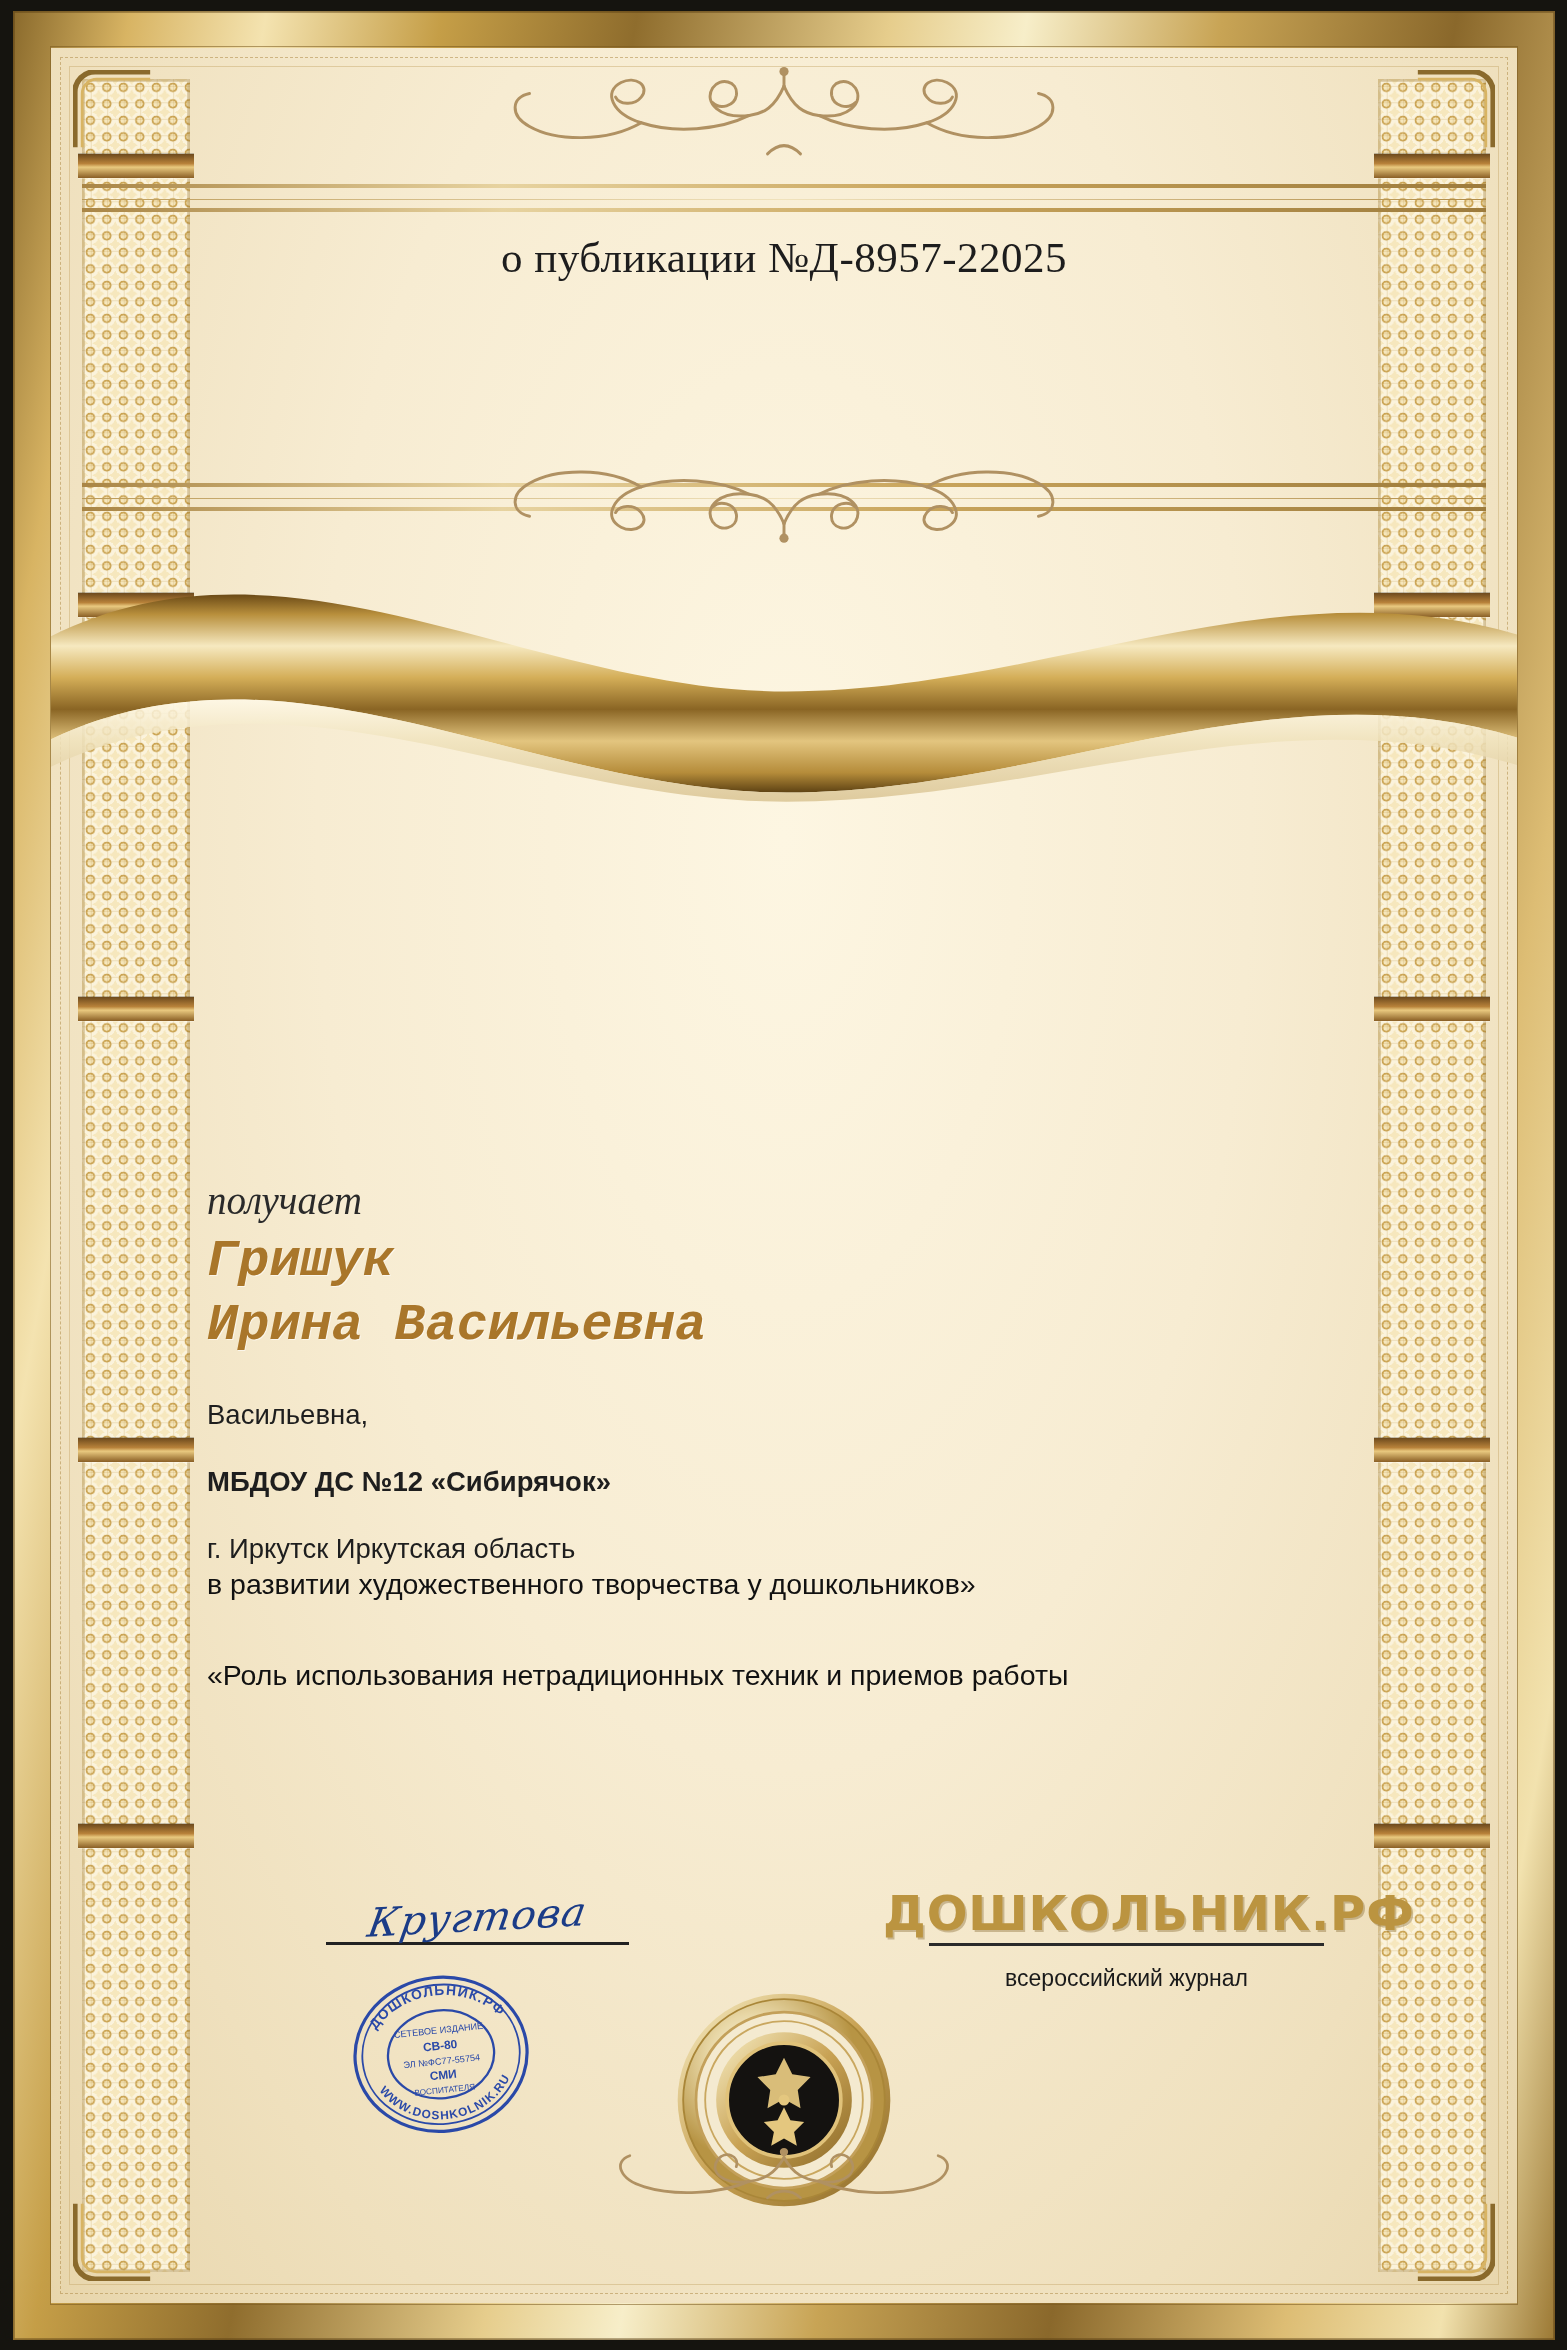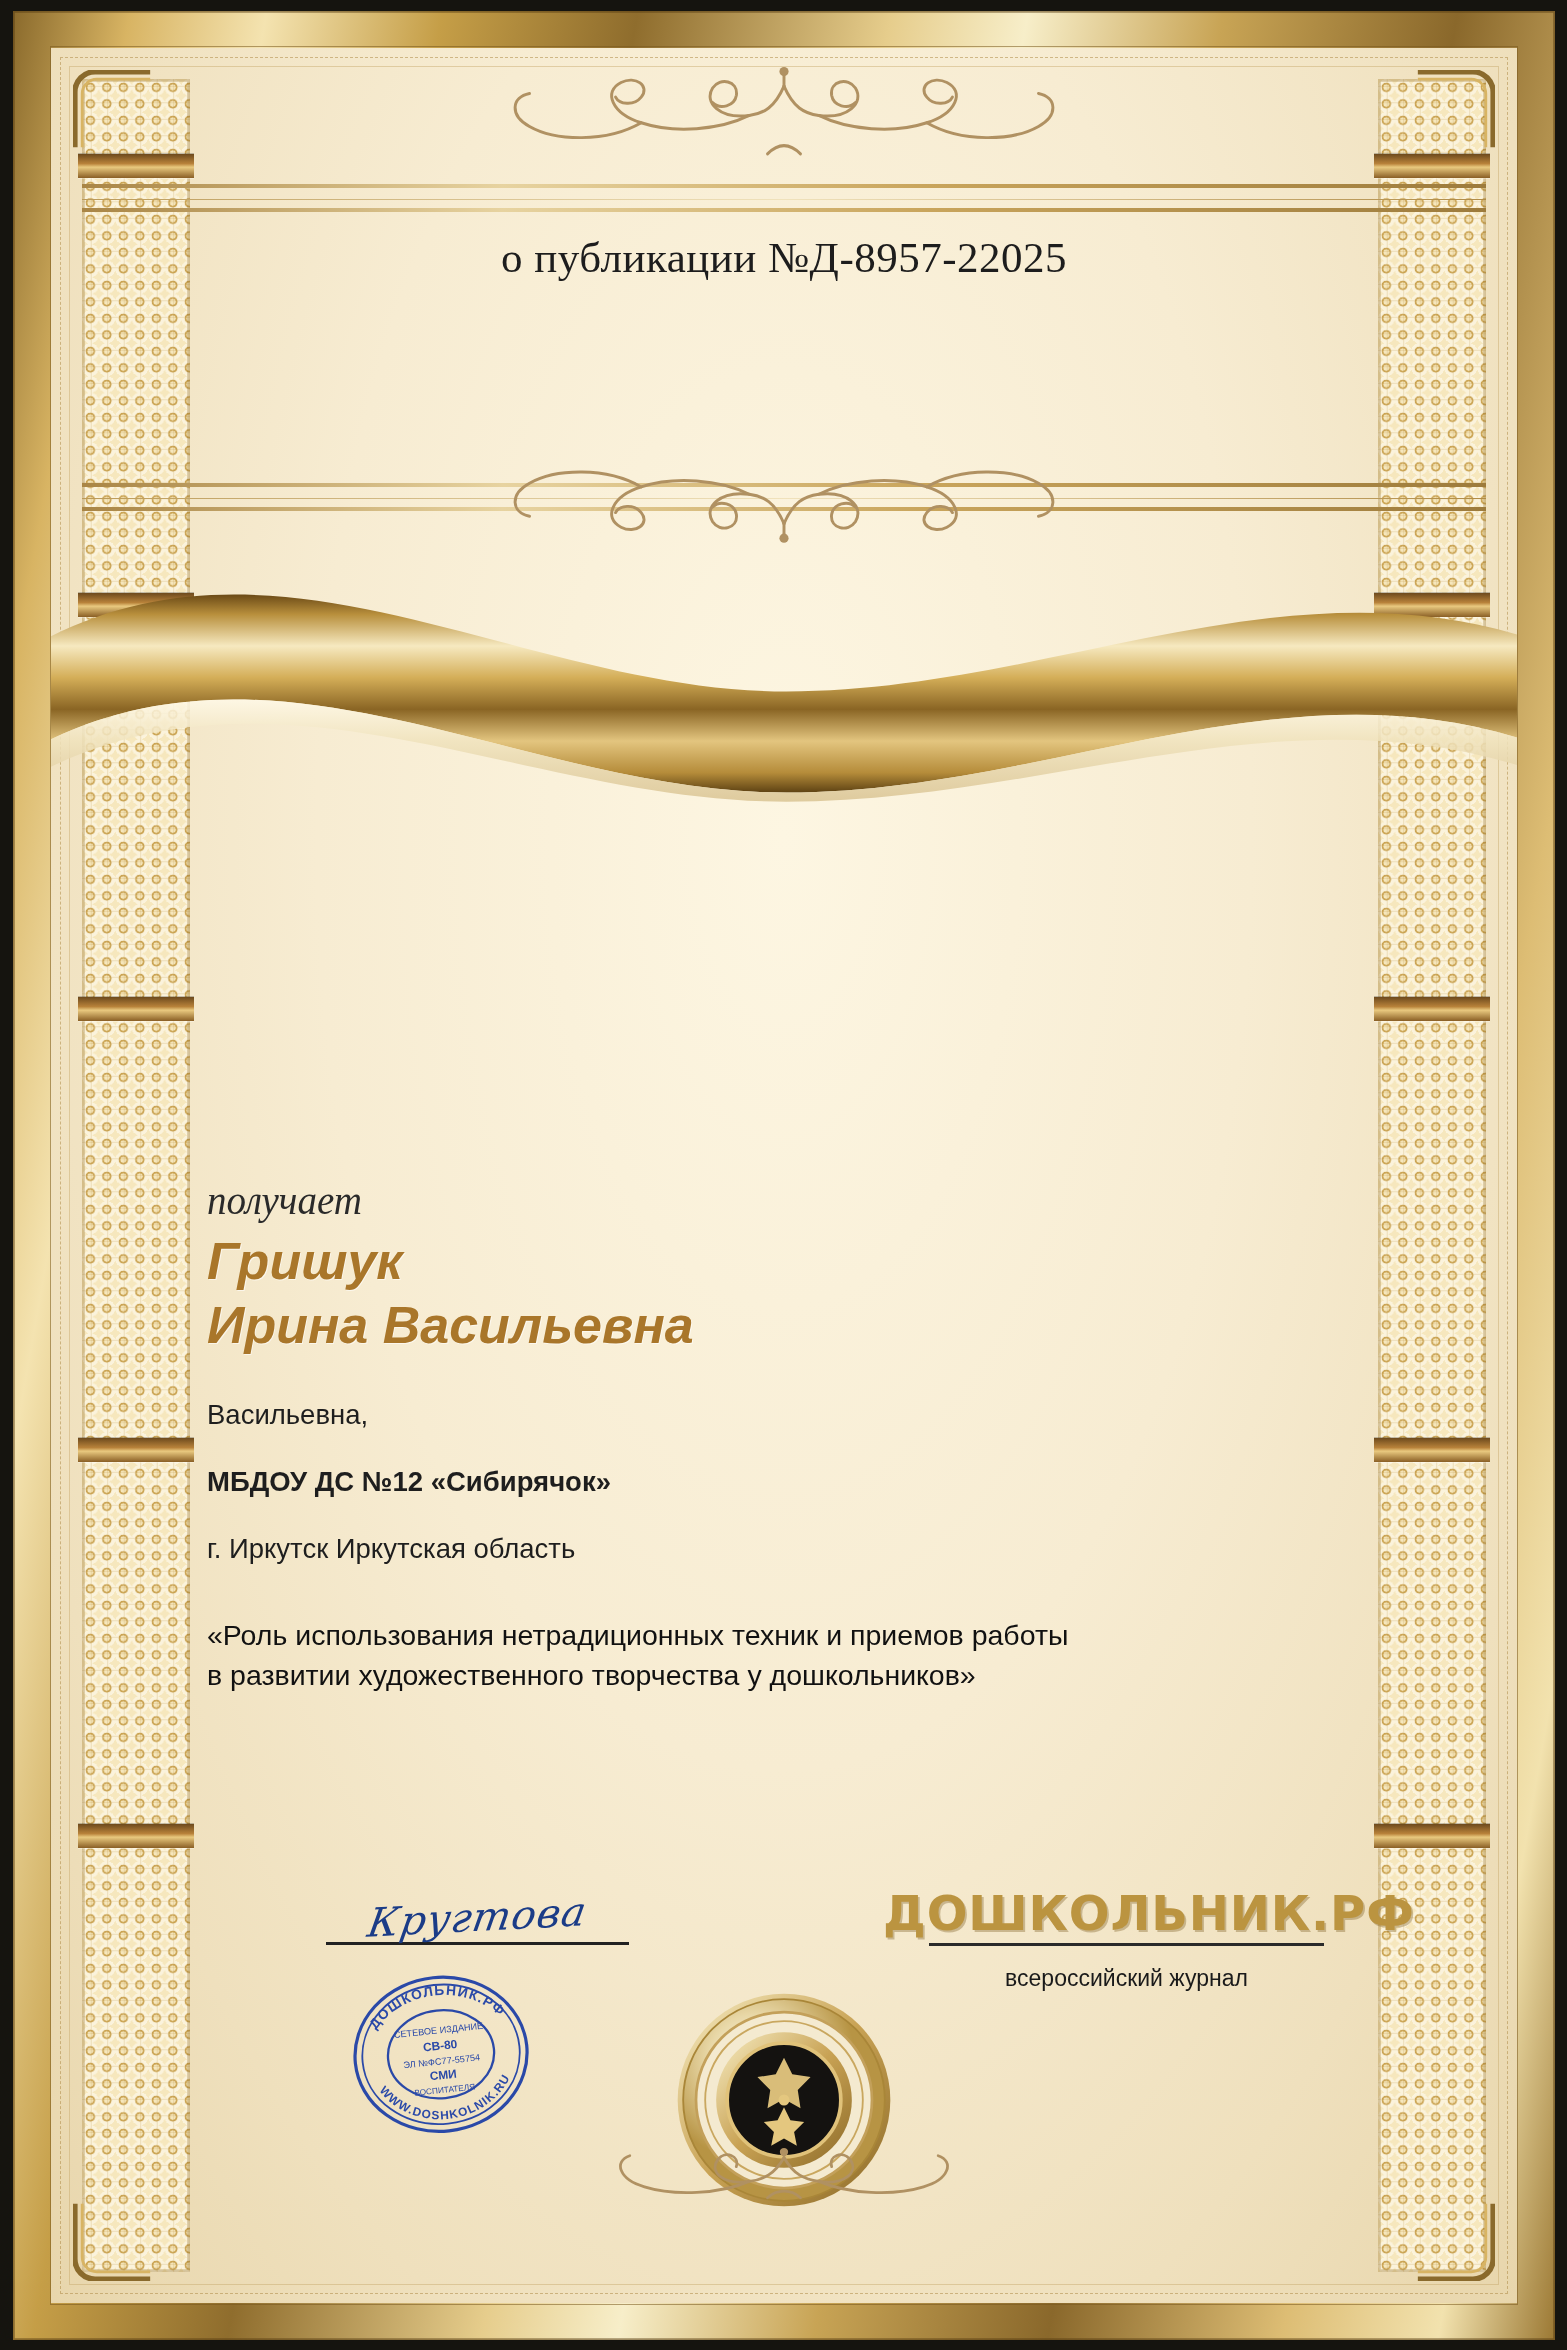--- a/index.html
+++ b/index.html
@@ -189,21 +189,21 @@
     text-align: left;
   }
   .receives {
     font-family: "Liberation Serif", serif;
     font-style: italic;
     font-size: 39px;
     color: #2a2a2a;
     margin-bottom: 7.3px;
   }
   .recipient {
-    font-family: Liberation Sans, sans-serif;
+    font-family: Liberation Mono, monospace;
     font-style: italic;
     font-weight: bold;
     font-size: 52px;
     line-height: 1.22;
     color: #a9762a;
     text-shadow: 0.9px 0.9px 0 rgba(255,255,255,.6);
   }
   .role, .org, .city {
     font-family: "Liberation Sans", sans-serif;
     font-size: 27.5px;
@@ -419,22 +419,22 @@
       </svg>
     </div>
 
     <div class="content" style="top:1130px">
       <div class="receives">получает</div>
       <div class="recipient">Гришук</div>
       <div class="recipient">Ирина Васильевна</div>
       <div class="role">Васильевна,</div>
       <div class="org">МБДОУ ДС №12 «Сибирячок»</div>
       <div class="city">г. Иркутск Иркутская область</div>
+      <div class="work-title" style="margin-top:0">в развитии художественного творчества у дошкольников»</div>
       <div class="work-title">«Роль использования нетрадиционных техник и приемов работы</div>
-      <div class="work-title" style="margin-top:0">в развитии художественного творчества у дошкольников»</div>
     </div>
 
     <div class="signature">
       <div class="sig-script">Кругтова</div>
       <div class="sig-line"></div>
     </div>
 
     <div class="stamp">
       <svg viewBox="0 0 215 185" xmlns="http://www.w3.org/2000/svg">
         <defs>

